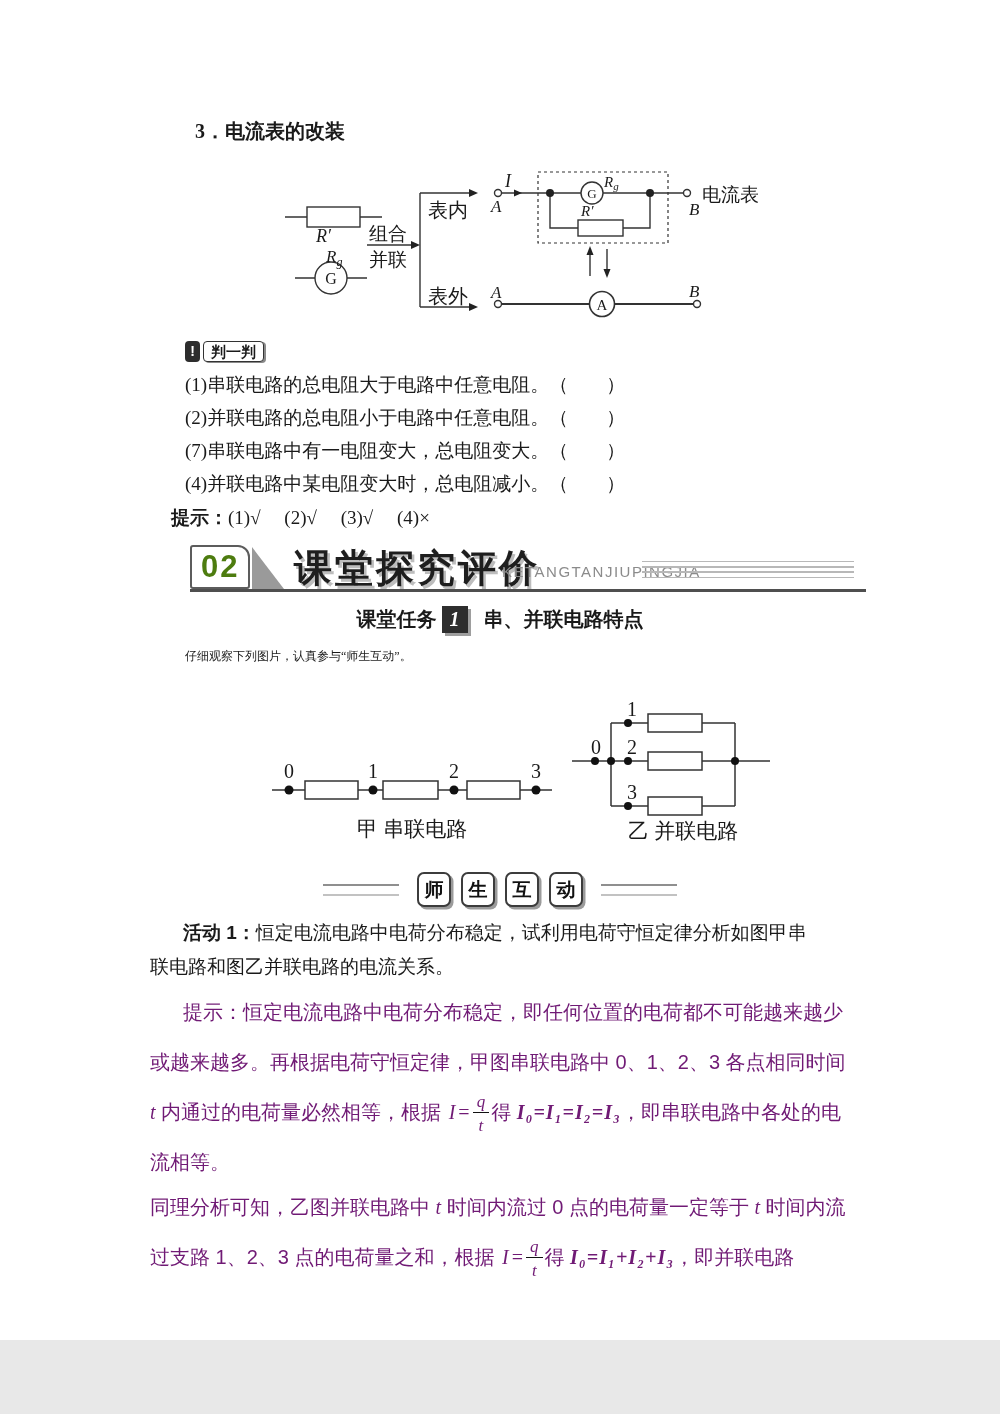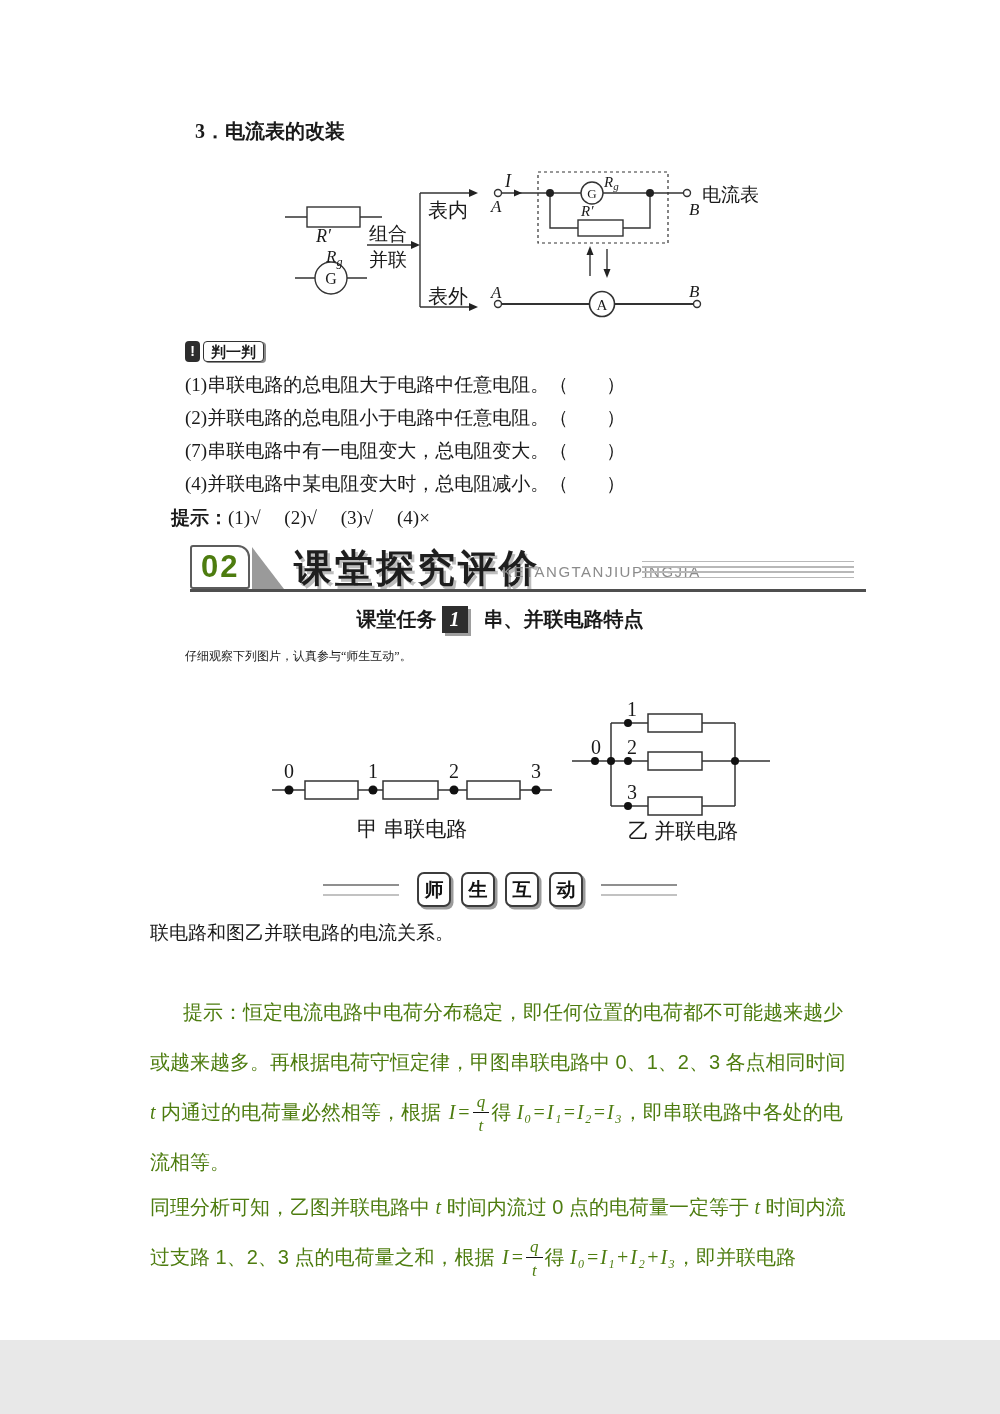--- a/index.html
+++ b/index.html
@@ -60,26 +60,26 @@
         font:bold 19px "Liberation Sans",sans-serif;color:#111;}
 
   
   .activity{position:absolute;left:150px;top:916px;width:715px;font-size:19px;}
   .aline{line-height:34px;white-space:nowrap;}
   .alabel{font-family:"Liberation Sans","DejaVu Sans",sans-serif;}
   .indent{text-indent:33px;}
 
   
   .hint{position:absolute;left:150px;width:720px;font-family:"Liberation Sans","DejaVu Sans",sans-serif;
-        font-size:20px;color:#4d7c0f;}
+        font-size:20px;color:#701a75;}
   .hint1{top:987px;}
   .hint2{top:1182px;}
   .hline{line-height:50px;white-space:nowrap;}
   .var{font-family:"Liberation Serif","DejaVu Serif",serif;font-style:italic;font-size:20px;}
-  .eqv{font-family:"Liberation Serif","DejaVu Serif",serif;font-style:italic;font-size:20px;letter-spacing:1px;}
+  .eqv{font-family:"Liberation Serif","DejaVu Serif",serif;font-style:italic;font-size:20px;letter-spacing:1px;font-weight:bold;}
   .formula{display:inline-flex;align-items:center;margin:0 2px;}
   .feq{font-family:"Liberation Serif","DejaVu Serif",serif;margin:0 3px;}
   .frac{display:inline-flex;flex-direction:column;align-items:center;vertical-align:middle;line-height:1.05;}
   .frac .num{display:block;padding:0 4px 1px;border-bottom:1.3px solid #111;}
   .frac .den{display:block;padding-top:1px;}
   .frac .var{font-size:17px;}
 </style>
 </head>
 <body>
 
@@ -215,20 +215,21 @@
   <div class="interact-row">
     <span class="iline"></span>
     <span class="ibox">师</span>
     <span class="ibox">生</span>
     <span class="ibox">互</span>
     <span class="ibox">动</span>
     <span class="iline"></span>
   </div>
 
   <div class="activity">
+    <div class="aline indent"><b class="alabel">活动 1：</b><span>恒定电流电路中电荷分布稳定，试利用电荷守恒定律分析如图甲串</span></div>
     <div class="aline">联电路和图乙并联电路的电流关系。</div>
   </div>
 
   <div class="hint hint1">
     <div class="hline indent">提示：恒定电流电路中电荷分布稳定，即任何位置的电荷都不可能越来越少</div>
     <div class="hline">或越来越多。再根据电荷守恒定律，甲图串联电路中 0、1、2、3 各点相同时间</div>
     <div class="hline"><i class="var">t</i><span> 内通过的电荷量必然相等，根据 </span><span class="formula">
           <i class="var">I</i>
           <span class="feq">=</span>
           <span class="frac">

